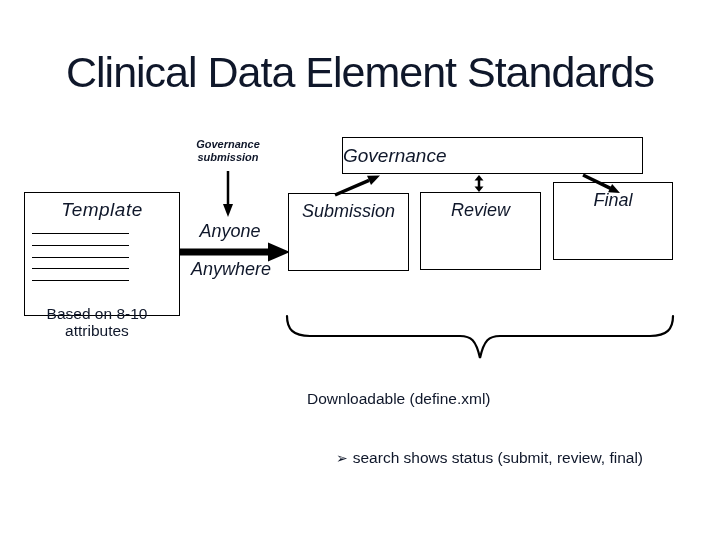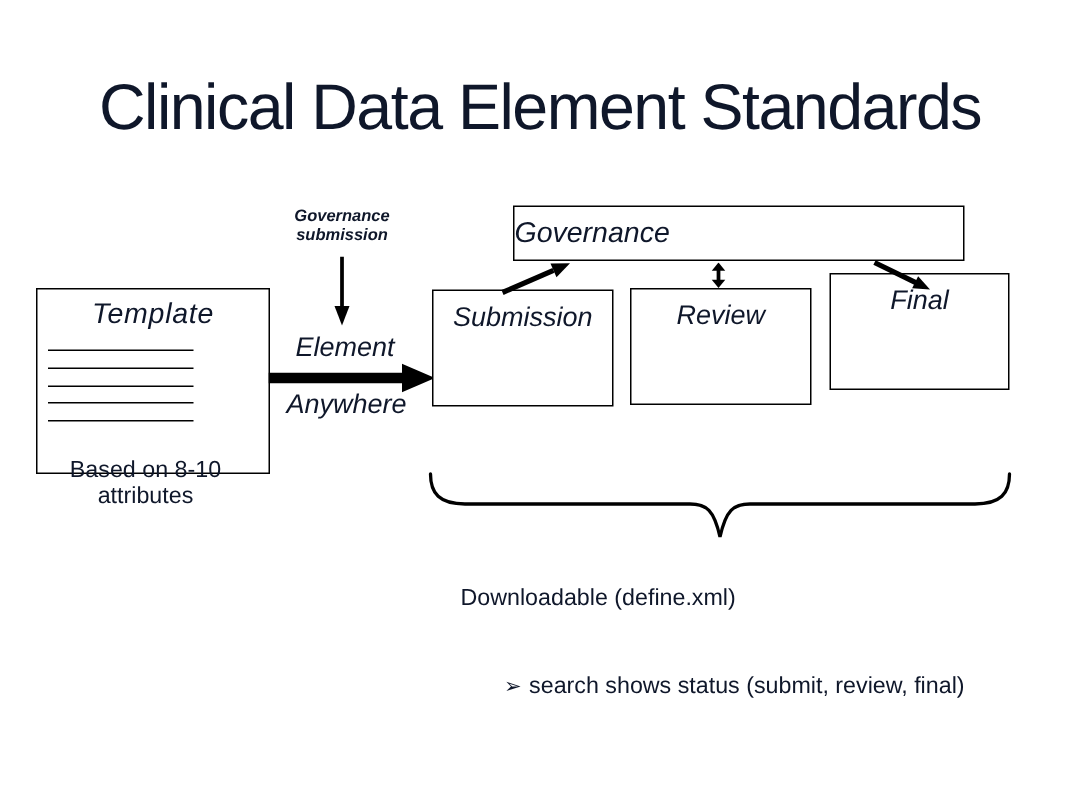--- a/index.html
+++ b/index.html
@@ -62,21 +62,21 @@
     <span class="tpl-lbl">Template</span>
     <div>
       <div class="tline" style="top:40px"></div>
       <div class="tline" style="top:52px"></div>
       <div class="tline" style="top:64px"></div>
       <div class="tline" style="top:75px"></div>
       <div class="tline" style="top:87px"></div>
     </div>
   </div>
 
-  <div id="anyone" class="abs">Element</div>
+  <div id="anyone" class="abs">Anyone</div>
 
   <svg class="abs" style="left:179px;top:240px" width="112" height="24" viewBox="0 0 112 24">
     <line x1="0" y1="12" x2="90" y2="12" stroke="#000" stroke-width="7"></line>
     <polygon points="111,12 89,2.5 89,21.5" fill="#000"></polygon>
   </svg>
 
   <div id="anywhere" class="abs">Anywhere</div>
 
   <div id="stage-0" class="dbox stage">
     <span class="stage-lbl">Submission</span>

